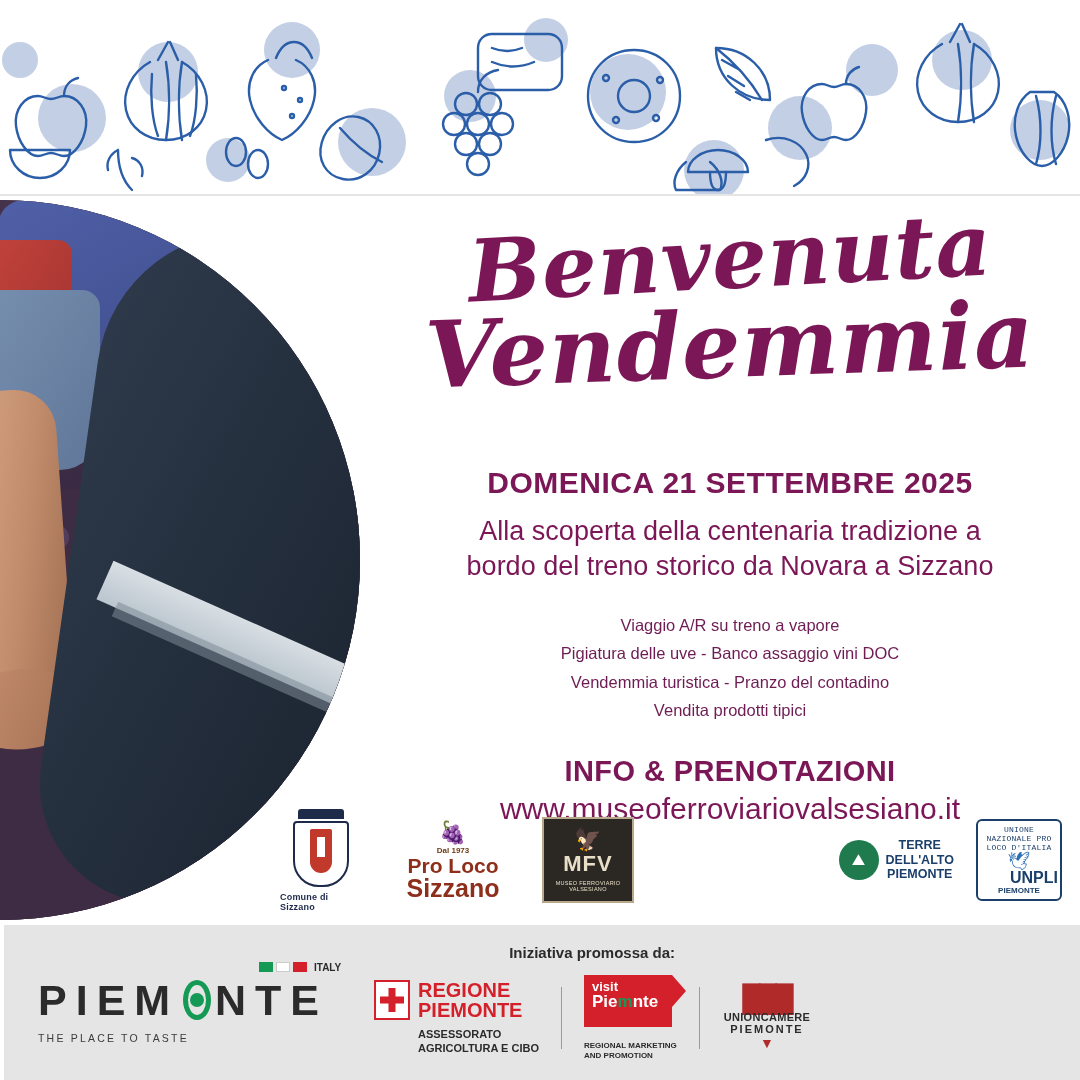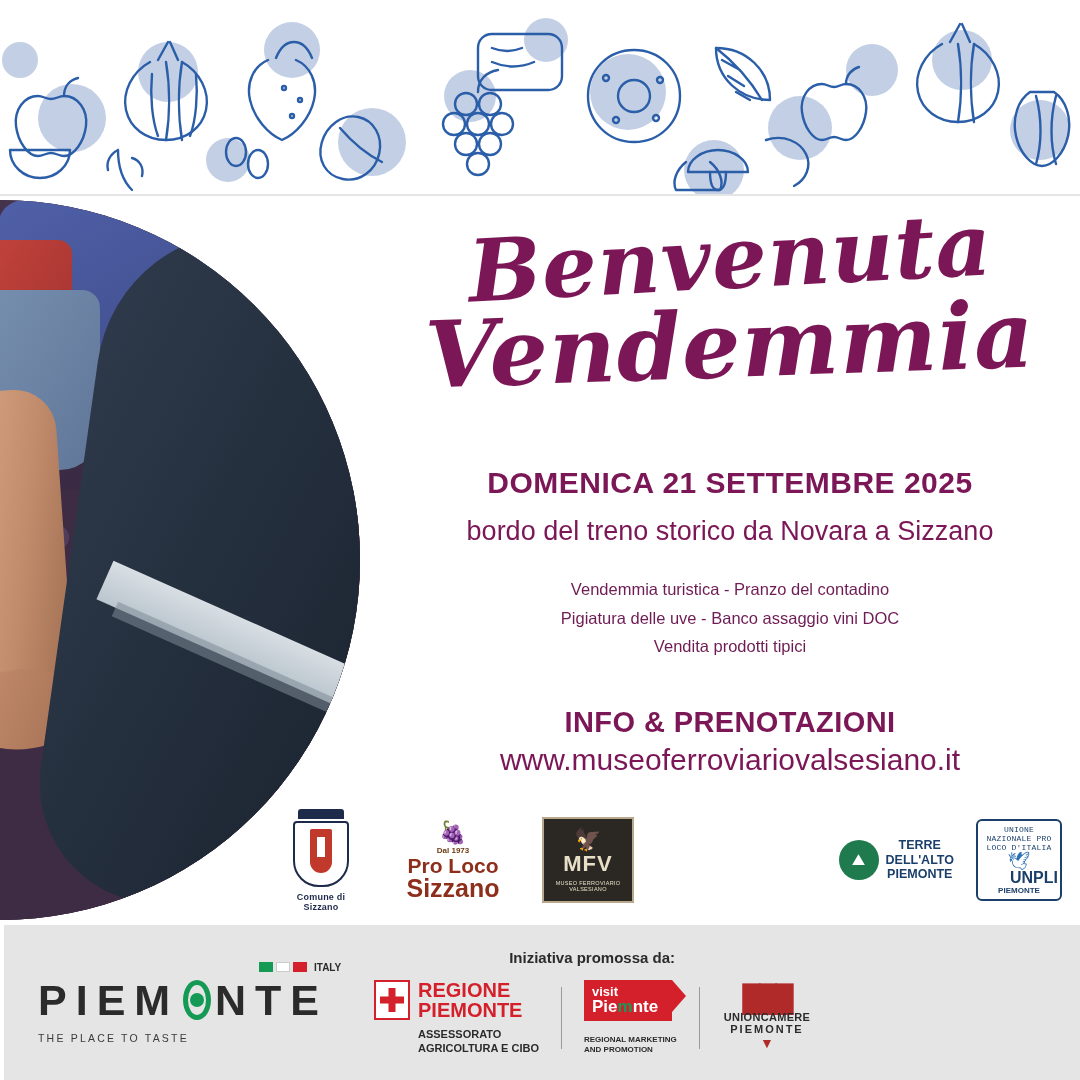--- a/index.html
+++ b/index.html
@@ -169,21 +169,21 @@
     color: #7b1756;
     line-height: 1.32;
   }
   .details {
     margin-top: 26px;
     font-size: 16.5px;
     color: #6e1c53;
     line-height: 1.72;
   }
   .info-head {
-    margin-top: 46px;
+    margin-top: 31px;
     font-size: 29px;
     font-weight: bold;
     color: #7b1756;
     letter-spacing: .4px;
   }
   .info-url {
     margin-top: 4px;
     font-size: 30px;
     color: #7b1756;
   }
@@ -191,21 +191,21 @@
   
   .sponsor-row {
     position: absolute;
     left: 260px; top: 800px;
     width: 820px; height: 120px;
     display: flex;
     align-items: center;
   }
   .logo-box { position: relative; }
 
-  .comune-logo { width: 82px; text-align: center; margin-left: 20px; }
+  .comune-logo { width: 82px; margin-left: 20px; }
   .comune-shield {
     width: 56px; height: 66px; margin: 0 auto;
     background: #ffffff;
     border: 2px solid #1d2a4a;
     border-radius: 4px 4px 26px 26px;
     position: relative;
     overflow: hidden;
   }
   .comune-shield::before {
     content:""; position:absolute; left:50%; top:6px; transform:translateX(-50%);
@@ -310,21 +310,21 @@
   }
   .regione-txt { text-align:left; }
   .regione-l1 { font-size: 20px; font-weight:bold; color:#d4202a; line-height:1; }
   .regione-l2 { font-size: 20px; font-weight:bold; color:#d4202a; line-height:1.05; }
   .regione-sub { font-size: 11px; font-weight:bold; color:#2b2b2b; margin-top:7px; line-height:1.25; }
 
   .divider { width:1px; height: 62px; background:#9a9a9a; }
 
   .visit { padding: 0 22px; text-align:left; }
   .visit-badge {
-    background:#d4202a; color:#fff; padding:5px 14px 5px 8px;
+    background:#d4202a; color:#fff; padding:5px 14px 16px 8px;
     position:relative; display:inline-block;
   }
   .visit-badge::after {
     content:""; position:absolute; right:-14px; top:0;
     border-top: 16px solid transparent; border-bottom: 16px solid transparent;
     border-left: 14px solid #d4202a;
   }
   .visit-l1 { font-size: 13px; font-weight:bold; line-height:1; }
   .visit-l2 { font-size: 17px; font-weight:bold; line-height:1.05; }
   .visit-l2 em { font-style:normal; color:#159a55; }
@@ -445,26 +445,28 @@
     </div>
   </div>
 
   <div class="content">
     <div class="script-title script-line1">Benvenuta</div>
     <div class="script-title script-line2">Vendemmia</div>
 
     <div class="date-line">DOMENICA 21 SETTEMBRE 2025</div>
 
     <div class="subtitle">
+      <div>Alla scoperta della centenaria tradizione a</div>
       <div>bordo del treno storico da Novara a Sizzano</div>
     </div>
 
     <div class="details">
+      <div>Viaggio A/R su treno a vapore</div>
+      <div>Pigiatura delle uve - Banco assaggio vini DOC</div>
       <div>Vendemmia turistica - Pranzo del contadino</div>
-      <div>Pigiatura delle uve - Banco assaggio vini DOC</div>
       <div>Vendita prodotti tipici</div>
     </div>
 
     <div class="info-head">INFO &amp; PRENOTAZIONI</div>
     <div class="info-url">www.museoferroviariovalsesiano.it</div>
   </div>
 
   <div class="sponsor-row">
 
     <div class="logo-box comune-logo">

